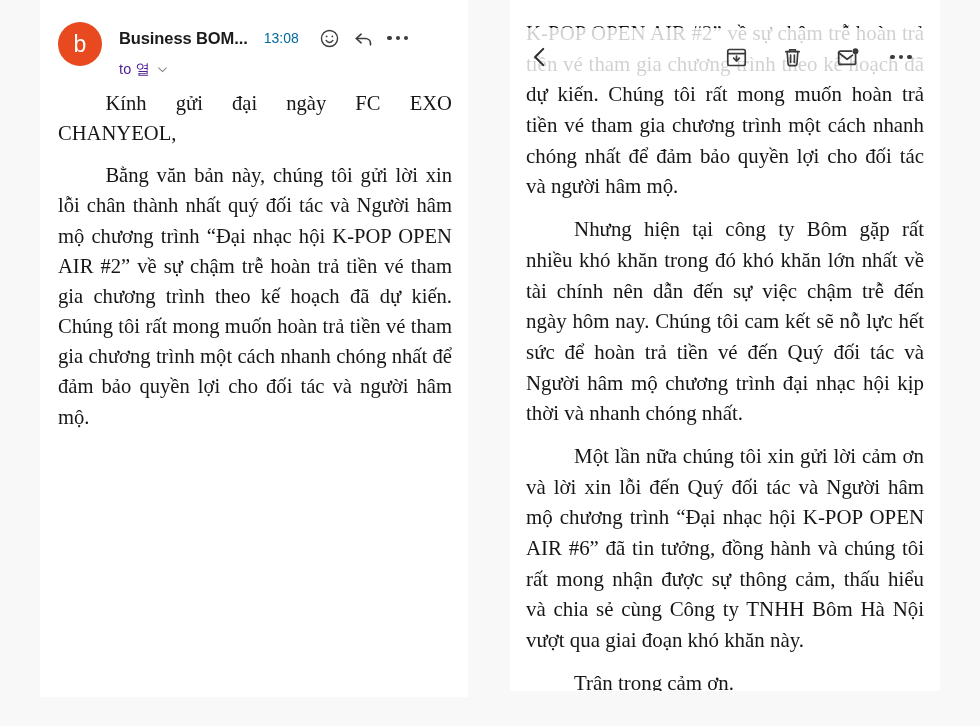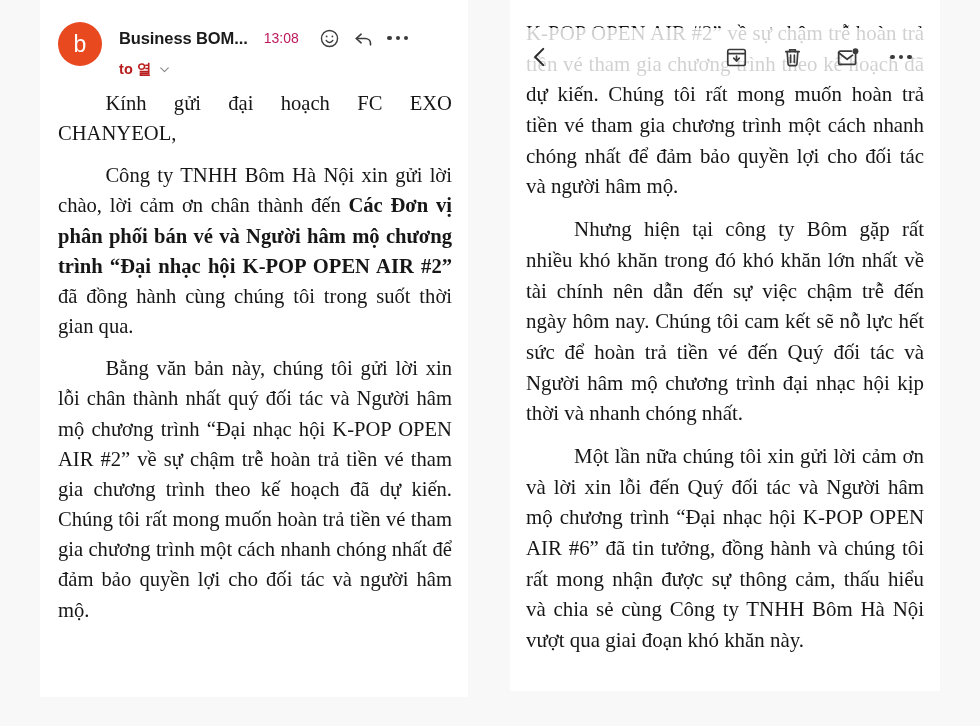--- a/index.html
+++ b/index.html
@@ -86,21 +86,21 @@
     font-size: 16.5px;
     font-weight: bold;
     color: #1b1b1b;
     white-space: nowrap;
     overflow: hidden;
     letter-spacing: -0.1px;
   }
 
   .msg-time {
     font-size: 14px;
-    color: #be185d;
+    color: #0369a1;
     margin-left: 16px;
     white-space: nowrap;
   }
 
   .hdr-actions {
     display: flex;
     align-items: center;
     gap: 0;
     margin-left: 14px;
   }
@@ -116,23 +116,22 @@
   }
 
   .header-row-2 {
     display: flex;
     align-items: center;
     margin-top: 7px;
   }
 
   .recipient {
     font-size: 14.5px;
-    color: #b91c1c;
+    color: #4c1d95;
     letter-spacing: 0.1px;
-    font-weight: bold;
   }
 
   .chev-wrap {
     margin-left: 6px;
     display: flex;
     align-items: center;
     color: #8a8a8a;
     cursor: pointer;
   }
 
@@ -287,22 +286,21 @@
             <svg width="13" height="13" viewBox="0 0 24 24" fill="none" stroke="currentColor" stroke-width="2.1" stroke-linecap="round" stroke-linejoin="round">
               <polyline points="5,9 12,16 19,9"></polyline>
             </svg>
           </span>
         </div>
 
       </div>
     </div>
 
     <div class="doc-body" id="left-doc">
-        <p><span>Kính gửi đại hoạch FC EXO CHANYEOL,</span></p>
-        <p><span>Công ty TNHH Bôm Hà Nội xin gửi lời chào, lời cảm ơn chân thành đến </span><b>Các Đơn vị phân phối bán vé và Người hâm mộ chương trình “Đại nhạc hội K-POP OPEN AIR #2”</b><span> đã đồng hành cùng chúng tôi trong suốt thời gian qua.</span></p>
+        <p><span>Kính gửi đại ngày FC EXO CHANYEOL,</span></p>
         <p><span>Bằng văn bản này, chúng tôi gửi lời xin lỗi chân thành nhất quý đối tác và Người hâm mộ chương trình “Đại nhạc hội K-POP OPEN AIR #2” về sự chậm trễ hoàn trả tiền vé tham gia chương trình theo kế hoạch đã dự kiến. Chúng tôi rất mong muốn hoàn trả tiền vé tham gia chương trình một cách nhanh chóng nhất để đảm bảo quyền lợi cho đối tác và người hâm mộ.</span></p>
       </div>
   </div>
 
   <div class="panel" id="right-panel">
 
     <div class="float-toolbar">
 
       <span class="tb-back">
         <svg width="26" height="26" viewBox="0 0 24 24" fill="none" stroke="currentColor" stroke-width="1.9" stroke-linecap="round" stroke-linejoin="round">
@@ -346,16 +344,17 @@
             <i></i>
             <i></i>
         </span>
       </span>
     </div>
 
     <div class="doc-body" id="right-doc">
         <p style="text-indent: 0px;"><span>K-POP OPEN AIR #2” về sự chậm trễ hoàn trả tiền vé tham gia chương trình theo kế hoạch đã dự kiến. Chúng tôi rất mong muốn hoàn trả tiền vé tham gia chương trình một cách nhanh chóng nhất để đảm bảo quyền lợi cho đối tác và người hâm mộ.</span></p>
         <p><span>Nhưng hiện tại công ty Bôm gặp rất nhiều khó khăn trong đó khó khăn lớn nhất về tài chính nên dẫn đến sự việc chậm trễ đến ngày hôm nay. Chúng tôi cam kết sẽ nỗ lực hết sức để hoàn trả tiền vé đến Quý đối tác và Người hâm mộ chương trình đại nhạc hội kịp thời và nhanh chóng nhất.</span></p>
         <p><span>Một lần nữa chúng tôi xin gửi lời cảm ơn và lời xin lỗi đến Quý đối tác và Người hâm mộ chương trình “Đại nhạc hội K-POP OPEN AIR #6” đã tin tưởng, đồng hành và chúng tôi rất mong nhận được sự thông cảm, thấu hiểu và chia sẻ cùng Công ty TNHH Bôm Hà Nội vượt qua giai đoạn khó khăn này.</span></p>
+        <p><span>Trân trọng cảm ơn.</span></p>
       </div>
   </div>
 
 </div>
 
 </body></html>

